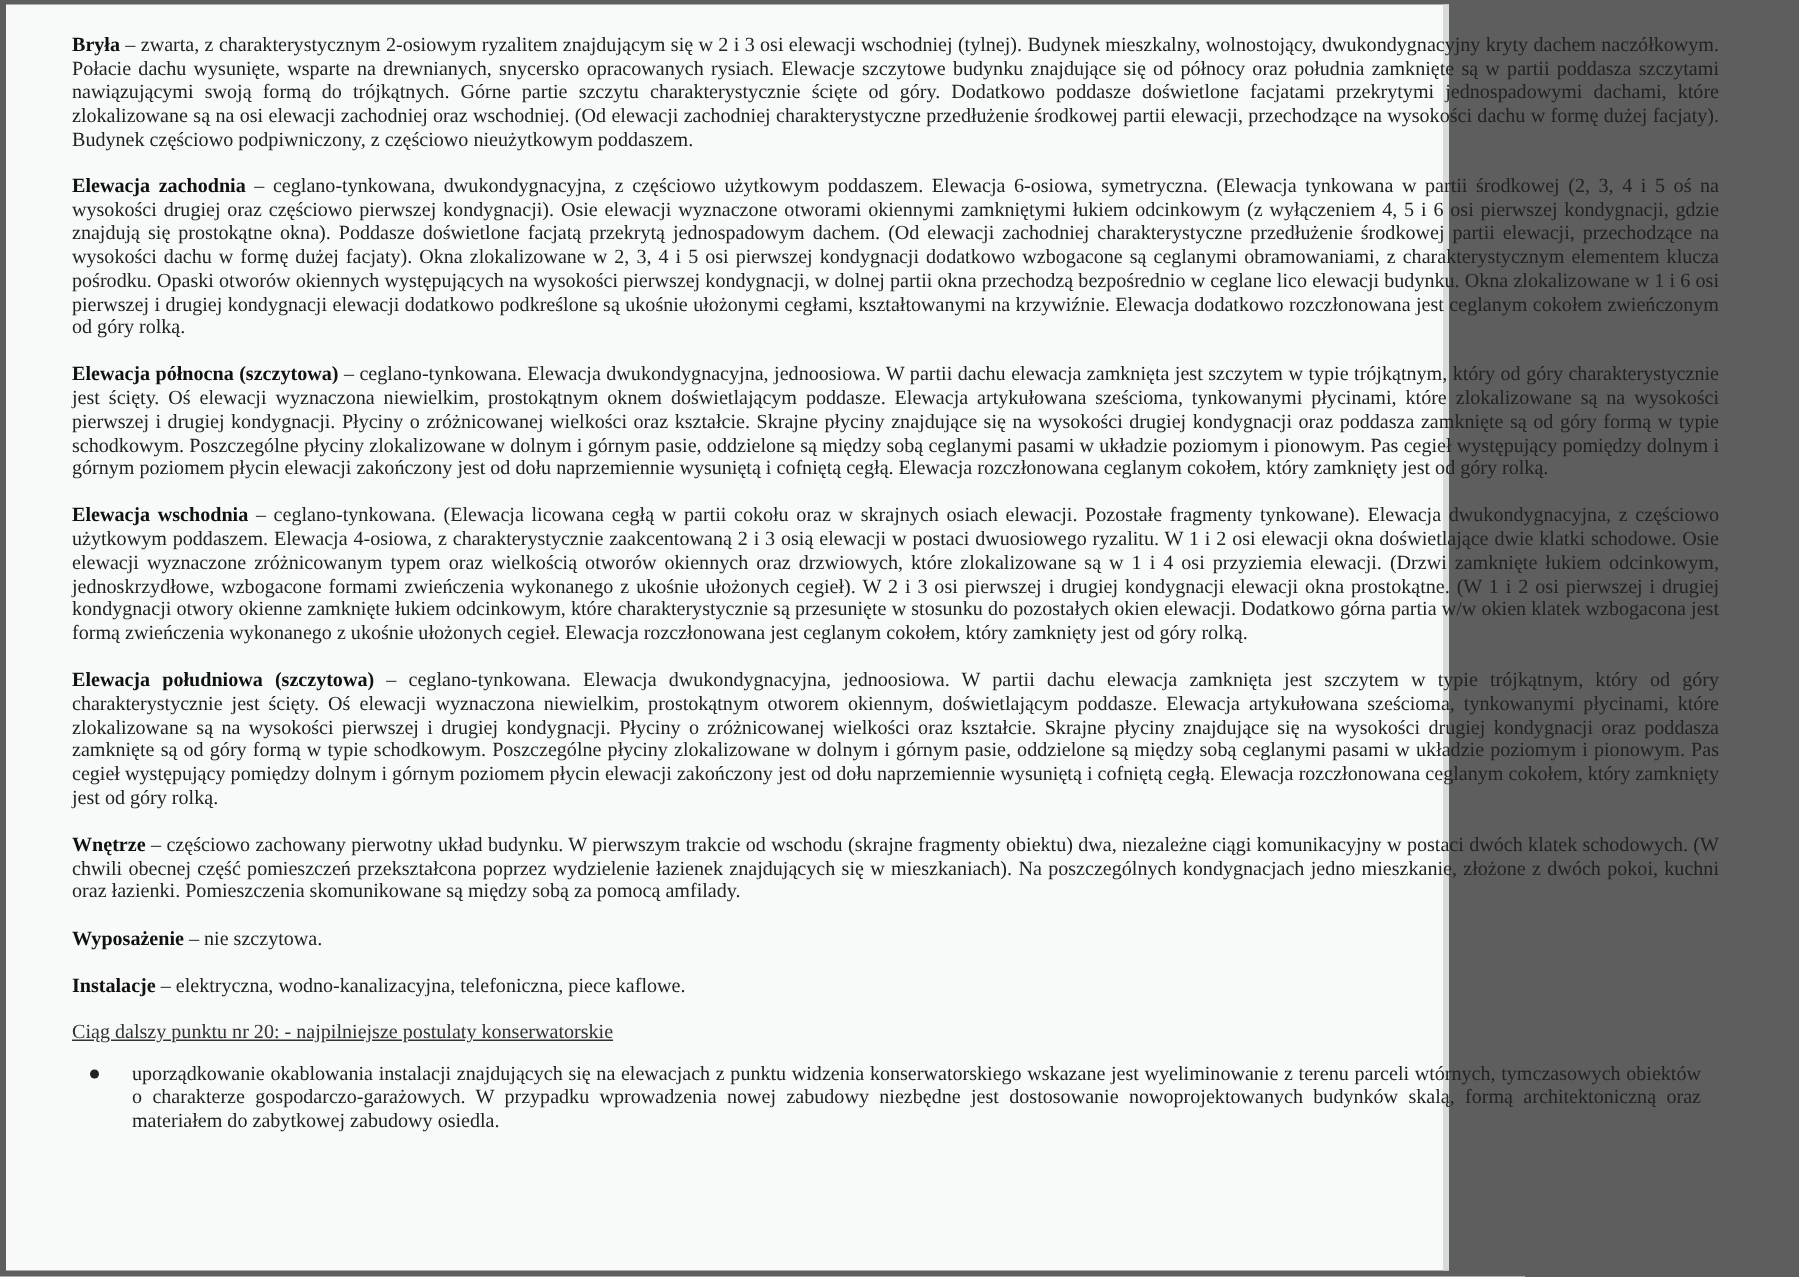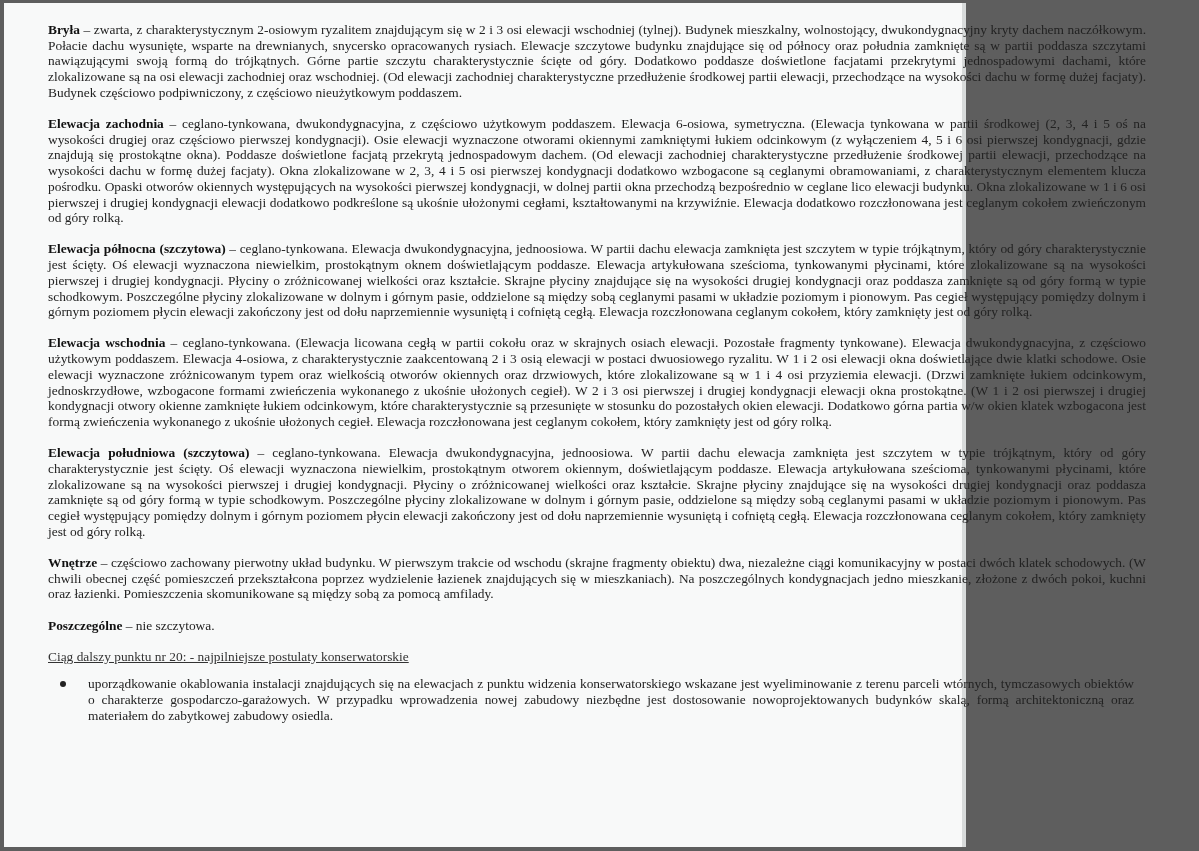--- a/index.html
+++ b/index.html
@@ -54,22 +54,23 @@
     <p class="para"><span class="lead">Elewacja zachodnia</span><span> – ceglano-tynkowana, dwukondygnacyjna, z częściowo użytkowym poddaszem. Elewacja 6-osiowa, symetryczna. (Elewacja tynkowana w partii środkowej (2, 3, 4 i 5 oś na wysokości drugiej oraz częściowo pierwszej kondygnacji). Osie elewacji wyznaczone otworami okiennymi zamkniętymi łukiem odcinkowym (z wyłączeniem 4, 5 i 6 osi pierwszej kondygnacji, gdzie znajdują się prostokątne okna). Poddasze doświetlone facjatą przekrytą jednospadowym dachem. (Od elewacji zachodniej charakterystyczne przedłużenie środkowej partii elewacji, przechodzące na wysokości dachu w formę dużej facjaty). Okna zlokalizowane w 2, 3, 4 i 5 osi pierwszej kondygnacji dodatkowo wzbogacone są ceglanymi obramowaniami, z charakterystycznym elementem klucza pośrodku. Opaski otworów okiennych występujących na wysokości pierwszej kondygnacji, w dolnej partii okna przechodzą bezpośrednio w ceglane lico elewacji budynku. Okna zlokalizowane w 1 i 6 osi pierwszej i drugiej kondygnacji elewacji dodatkowo podkreślone są ukośnie ułożonymi cegłami, kształtowanymi na krzywiźnie. Elewacja dodatkowo rozczłonowana jest ceglanym cokołem zwieńczonym od góry rolką.</span></p>
 
     <p class="para"><span class="lead">Elewacja północna (szczytowa)</span><span> – ceglano-tynkowana. Elewacja dwukondygnacyjna, jednoosiowa. W partii dachu elewacja zamknięta jest szczytem w typie trójkątnym, który od góry charakterystycznie jest ścięty. Oś elewacji wyznaczona niewielkim, prostokątnym oknem doświetlającym poddasze. Elewacja artykułowana sześcioma, tynkowanymi płycinami, które zlokalizowane są na wysokości pierwszej i drugiej kondygnacji. Płyciny o zróżnicowanej wielkości oraz kształcie. Skrajne płyciny znajdujące się na wysokości drugiej kondygnacji oraz poddasza zamknięte są od góry formą w typie schodkowym. Poszczególne płyciny zlokalizowane w dolnym i górnym pasie, oddzielone są między sobą ceglanymi pasami w układzie poziomym i pionowym. Pas cegieł występujący pomiędzy dolnym i górnym poziomem płycin elewacji zakończony jest od dołu naprzemiennie wysuniętą i cofniętą cegłą. Elewacja rozczłonowana ceglanym cokołem, który zamknięty jest od góry rolką.</span></p>
 
     <p class="para"><span class="lead">Elewacja wschodnia</span><span> – ceglano-tynkowana. (Elewacja licowana cegłą w partii cokołu oraz w skrajnych osiach elewacji. Pozostałe fragmenty tynkowane). Elewacja dwukondygnacyjna, z częściowo użytkowym poddaszem. Elewacja 4-osiowa, z charakterystycznie zaakcentowaną 2 i 3 osią elewacji w postaci dwuosiowego ryzalitu. W 1 i 2 osi elewacji okna doświetlające dwie klatki schodowe. Osie elewacji wyznaczone zróżnicowanym typem oraz wielkością otworów okiennych oraz drzwiowych, które zlokalizowane są w 1 i 4 osi przyziemia elewacji. (Drzwi zamknięte łukiem odcinkowym, jednoskrzydłowe, wzbogacone formami zwieńczenia wykonanego z ukośnie ułożonych cegieł). W 2 i 3 osi pierwszej i drugiej kondygnacji elewacji okna prostokątne. (W 1 i 2 osi pierwszej i drugiej kondygnacji otwory okienne zamknięte łukiem odcinkowym, które charakterystycznie są przesunięte w stosunku do pozostałych okien elewacji. Dodatkowo górna partia w/w okien klatek wzbogacona jest formą zwieńczenia wykonanego z ukośnie ułożonych cegieł. Elewacja rozczłonowana jest ceglanym cokołem, który zamknięty jest od góry rolką.</span></p>
 
     <p class="para"><span class="lead">Elewacja południowa (szczytowa)</span><span> – ceglano-tynkowana. Elewacja dwukondygnacyjna, jednoosiowa. W partii dachu elewacja zamknięta jest szczytem w typie trójkątnym, który od góry charakterystycznie jest ścięty. Oś elewacji wyznaczona niewielkim, prostokątnym otworem okiennym, doświetlającym poddasze. Elewacja artykułowana sześcioma, tynkowanymi płycinami, które zlokalizowane są na wysokości pierwszej i drugiej kondygnacji. Płyciny o zróżnicowanej wielkości oraz kształcie. Skrajne płyciny znajdujące się na wysokości drugiej kondygnacji oraz poddasza zamknięte są od góry formą w typie schodkowym. Poszczególne płyciny zlokalizowane w dolnym i górnym pasie, oddzielone są między sobą ceglanymi pasami w układzie poziomym i pionowym. Pas cegieł występujący pomiędzy dolnym i górnym poziomem płycin elewacji zakończony jest od dołu naprzemiennie wysuniętą i cofniętą cegłą. Elewacja rozczłonowana ceglanym cokołem, który zamknięty jest od góry rolką.</span></p>
 
     <p class="para"><span class="lead">Wnętrze</span><span> – częściowo zachowany pierwotny układ budynku. W pierwszym trakcie od wschodu (skrajne fragmenty obiektu) dwa, niezależne ciągi komunikacyjny w postaci dwóch klatek schodowych. (W chwili obecnej część pomieszczeń przekształcona poprzez wydzielenie łazienek znajdujących się w mieszkaniach). Na poszczególnych kondygnacjach jedno mieszkanie, złożone z dwóch pokoi, kuchni oraz łazienki.  Pomieszczenia skomunikowane są między sobą za pomocą amfilady.</span></p>
 
-    <p class="para"><span class="lead">Poszczególne</span><span> – nie szczytowa.</span></p>
+    <p class="para"><span class="lead">Wyposażenie</span><span> – nie szczytowa.</span></p>
 
+    <p class="para"><span class="lead">Instalacje</span><span> – elektryczna, wodno-kanalizacyjna, telefoniczna,  piece kaflowe.</span></p>
 
     <div class="heading">Ciąg dalszy punktu nr 20: - najpilniejsze postulaty konserwatorskie</div>
     <ul class="bullets">
       <li><span class="bullet-dot"></span><span>uporządkowanie okablowania instalacji znajdujących się na elewacjach z punktu widzenia konserwatorskiego wskazane jest wyeliminowanie z terenu parceli wtórnych, tymczasowych obiektów o charakterze gospodarczo-garażowych. W przypadku wprowadzenia nowej zabudowy niezbędne jest dostosowanie nowoprojektowanych budynków skalą, formą architektoniczną oraz materiałem do zabytkowej zabudowy osiedla.</span></li>
     </ul>
 
   </div>
 </div>
 
 </body></html>

